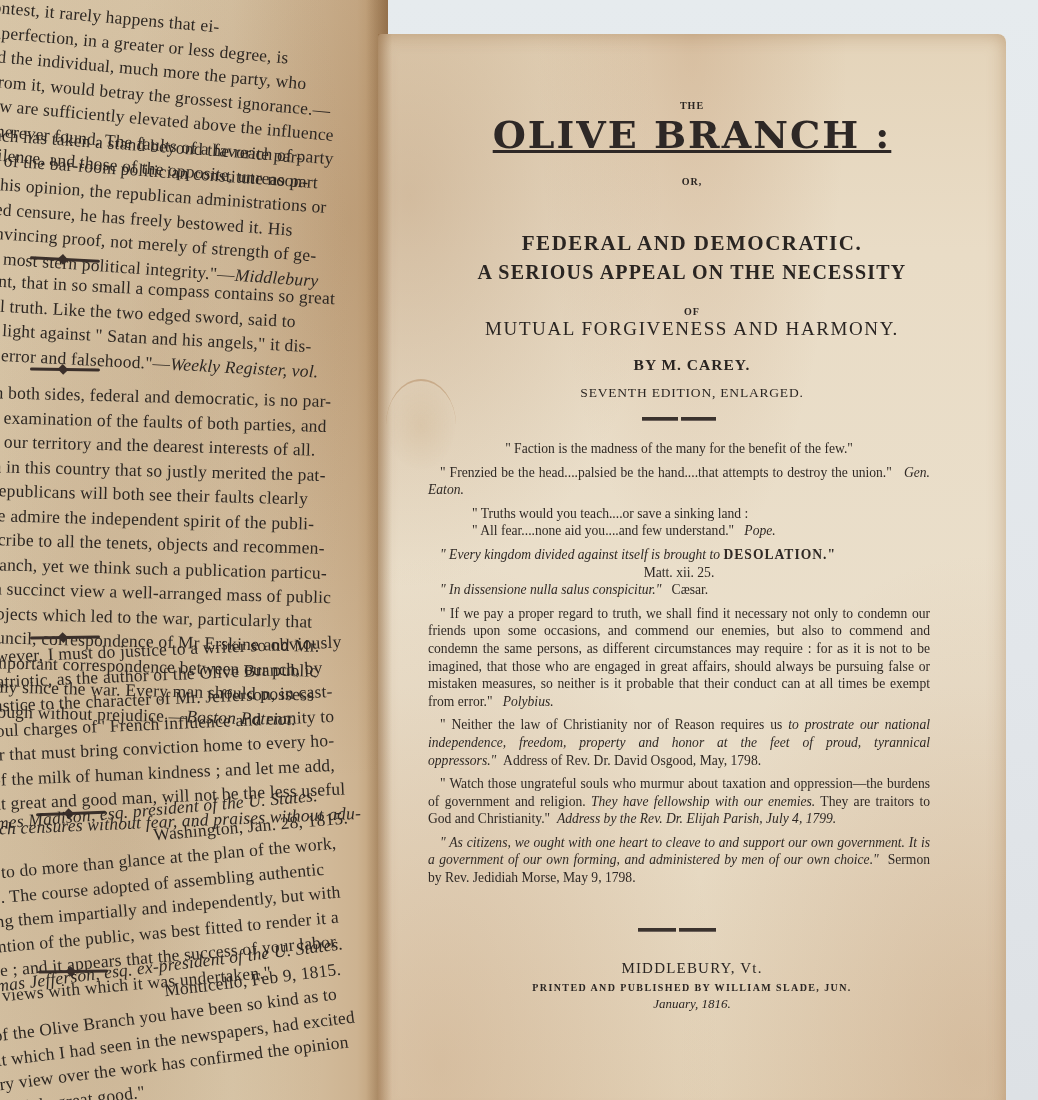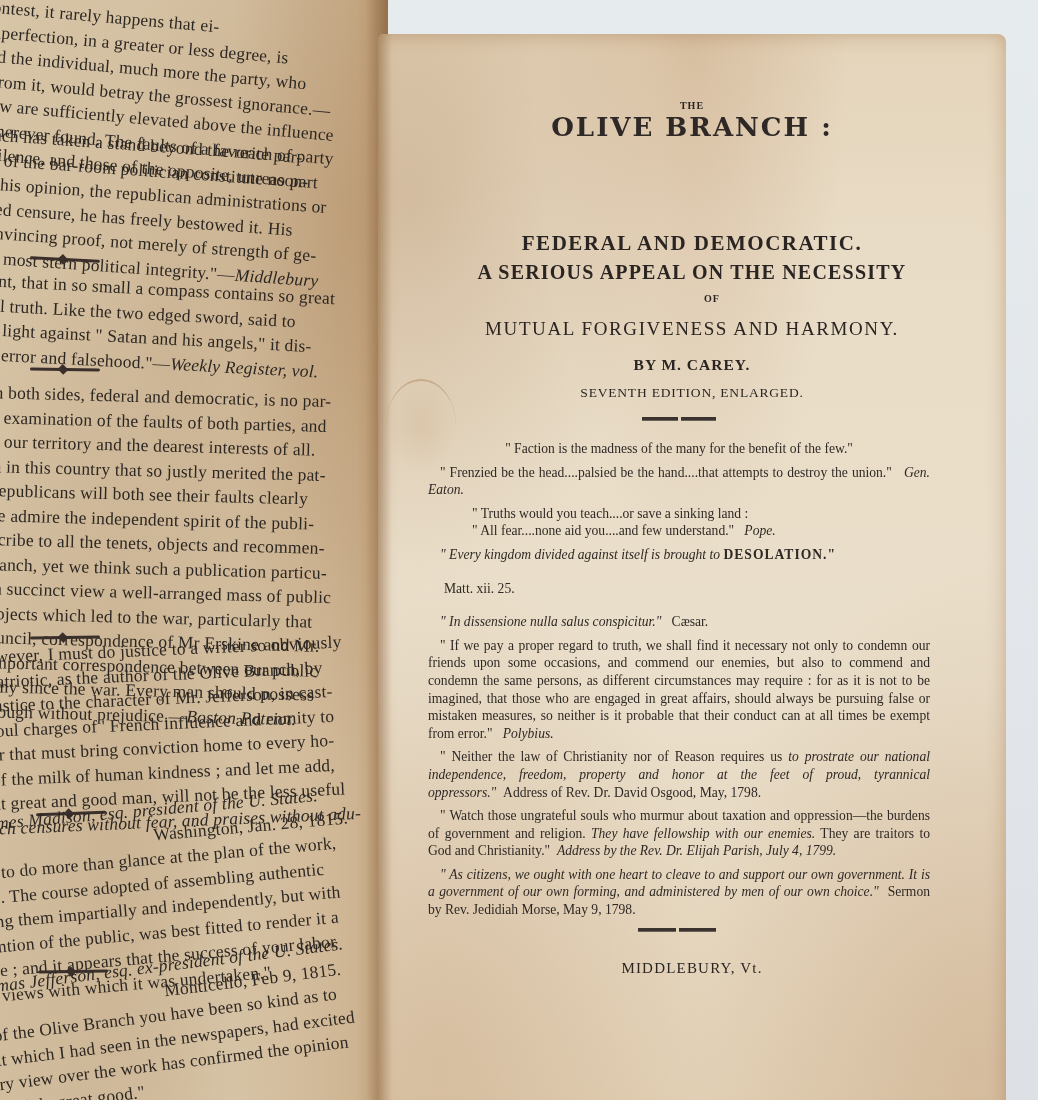--- a/index.html
+++ b/index.html
@@ -61,42 +61,42 @@
     content: ""; position: absolute; left: 0; top: 0; width: 14px; height: 100%;
     background: linear-gradient(90deg, rgba(140,100,60,0.45), rgba(140,100,60,0));
   }
   .stain {
     position: absolute; left: 8px; top: 345px; width: 70px; height: 90px;
     border-radius: 50%; border-top: 2px solid rgba(160,110,60,0.35);
     background: radial-gradient(ellipse, rgba(200,170,130,0.25), transparent 70%);
   }
   .tp { position: absolute; left: 0; width: 628px; text-align: center; }
   .tp-the { top: 66px; font-size: 10px; font-weight: bold; letter-spacing: 1px; }
-  .tp-title { top: 78px; font-size: 26px; font-weight: bold; letter-spacing: 2px; font-family: "DejaVu Serif", serif; color: #2e2826; }
+  .tp-title { top: 78px; font-size: 38px; font-weight: bold; letter-spacing: 2px; font-family: "DejaVu Serif", serif; color: #2e2826; text-decoration: underline; }
   .tp-or { top: 142px; font-size: 10px; font-weight: bold; letter-spacing: 1px; }
   .tp-sub { top: 148px; font-size: 30px; letter-spacing: 2px; color: #2e2826; }
   .tp-fd { top: 197px; font-size: 21px; letter-spacing: 1.5px; font-weight: bold; }
   .tp-appeal { top: 227px; font-size: 20px; letter-spacing: 1.2px; font-weight: bold; }
-  .tp-of { top: 259px; font-size: 10px; font-weight: bold; letter-spacing: 1px; margin-left: 20px; }
+  .tp-of { top: 272px; font-size: 10px; font-weight: bold; letter-spacing: 1px; }
   .tp-mutual { top: 284px; font-size: 19px; letter-spacing: 1.6px; }
   .tp-by { top: 322px; font-size: 15.5px; font-weight: bold; letter-spacing: 1px; }
   .tp-ed { top: 351px; font-size: 13.5px; font-weight: normal; letter-spacing: 0.8px; }
   .rule-pair { position: absolute; left: 264px; width: 74px; height: 4px; display: flex; gap: 3px; }
   .rule-pair span { flex: 1; background: #3b332e; border-bottom: 1px solid #6d625a; }
   .rule-1 { top: 383px; }
   .rule-2 { top: 894px; left: 260px; width: 78px; }
   .quotes {
     position: absolute; left: 50px; top: 406px; width: 502px;
     font-size: 13.6px; line-height: 17.6px; color: #2f2925;
   }
   .q { margin: 0 0 6px 0; text-align: justify; text-indent: 12px; }
   .q .it { font-style: italic; }
   .q .sc { font-weight: bold; letter-spacing: 1px; }
   .q-center { text-align: left; text-indent: 0; padding-left: 44px; margin-bottom: 0; }
-  .q-right { text-align: left; text-indent: 0; margin: 16px; }
+  .q-right { text-align: center; text-indent: 0; margin: 0; }
   .imprint-place { top: 926px; font-size: 15px; letter-spacing: 1.2px; }
   .imprint-printer { top: 948px; font-size: 10px; letter-spacing: 1.4px; font-weight: bold; }
   .imprint-date { top: 962px; font-size: 13px; font-style: italic; }
   [data-name] { }
 </style>
 </head>
 <body>
 
 <div class="left-page" data-name="left-page-reviews">
   <div class="left-block lb-1" data-name="review-block-1">
@@ -178,20 +178,21 @@
     <span class="line" data-name="text-line">will do great good."</span>
   </div>
   <div class="edge-shadow" data-name="gutter-shadow"></div>
 </div>
 
 <div class="right-page" data-name="title-page">
   <div class="stain" data-name="water-stain"></div>
 
   <div class="tp tp-the" data-name="title-article">THE</div>
   <div class="tp tp-title" data-name="book-title">OLIVE BRANCH :</div>
+  <div class="tp tp-or" data-name="title-or">OR,</div>
   <div class="tp tp-fd" data-name="subtitle-parties">FEDERAL AND DEMOCRATIC.</div>
   <div class="tp tp-appeal" data-name="subtitle-appeal">A SERIOUS APPEAL ON THE NECESSITY</div>
   <div class="tp tp-of" data-name="subtitle-of">OF</div>
   <div class="tp tp-mutual" data-name="subtitle-mutual">MUTUAL FORGIVENESS AND HARMONY.</div>
   <div class="tp tp-by" data-name="author-line">BY M. CAREY.</div>
   <div class="tp tp-ed" data-name="edition-line">SEVENTH EDITION, ENLARGED.</div>
 
   <div class="rule-pair rule-1" data-name="double-rule-divider">
       <span></span>
       <span></span>
@@ -218,13 +219,15 @@
 
     <p class="q" data-name="epigraph-quote"><span class="it" data-name="quote-text-italic">" As citizens, we ought with one heart to cleave to and support our own government. It is a government of our own forming, and administered by men of our own choice."</span>&nbsp;&nbsp;<span data-name="quote-source">Sermon by Rev. Jedidiah Morse, May 9, 1798.</span></p>
   </div>
 
   <div class="rule-pair rule-2" data-name="double-rule-divider">
       <span></span>
       <span></span>
     </div>
 
   <div class="tp imprint-place" data-name="imprint-place">MIDDLEBURY, Vt.</div>
+  <div class="tp imprint-printer" data-name="imprint-printer">PRINTED AND PUBLISHED BY WILLIAM SLADE, JUN.</div>
+  <div class="tp imprint-date" data-name="imprint-date">January, 1816.</div>
 </div>
 
 </body></html>

